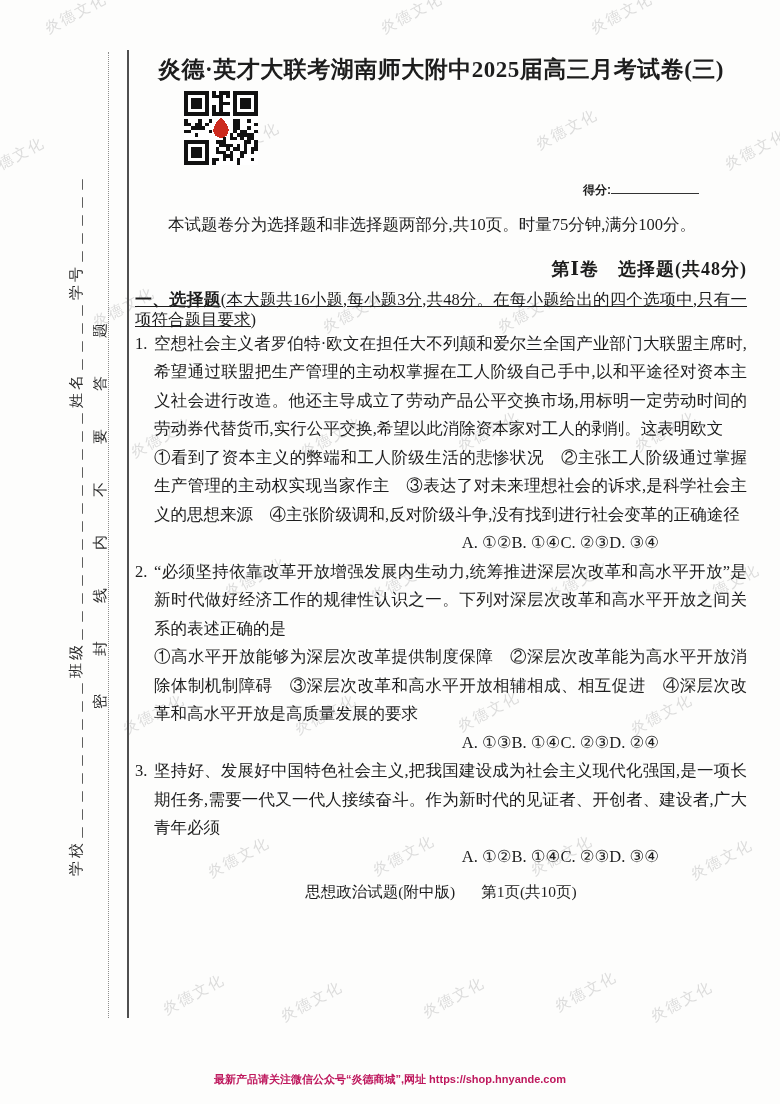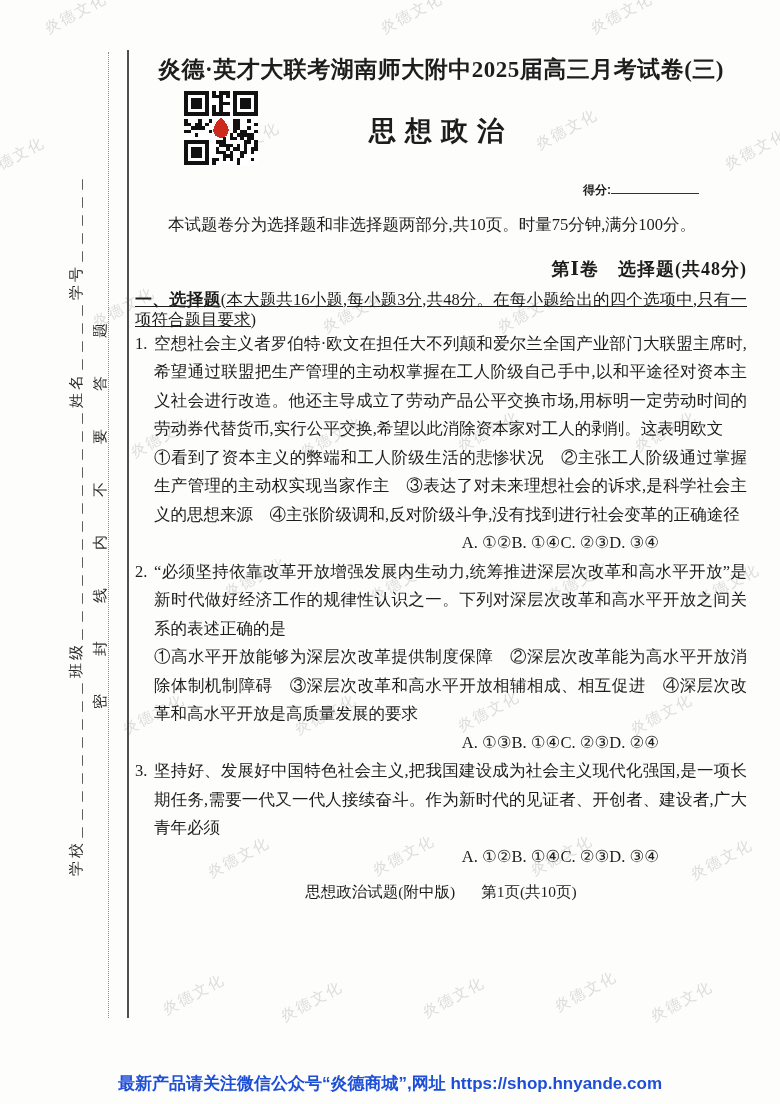--- a/index.html
+++ b/index.html
@@ -45,22 +45,22 @@
   .section-title{text-align:right;font-weight:bold;font-size:18px;margin:17px 0 9px;letter-spacing:1px;}
   .directions{font-size:16.5px;line-height:20px;margin:0;text-align:justify;text-decoration:underline;}
   .directions b{font-size:17px;}
   .question{position:relative;padding-left:19px;font-size:16.5px;line-height:28.5px;}
   .qnum{position:absolute;left:0;top:0;}
   .stem,.stmts{margin:0;text-align:justify;}
   .opts{display:flex;justify-content:flex-end;width:505px;}
   .pagefoot{text-align:center;font-size:15.5px;margin-top:11px;}
   .pagefoot .gap{display:inline-block;width:26px;}
   .promo{
-    position:absolute;left:0;right:0;top:1072px;text-align:center;color:#1d4ed8;
-    font-family:"Liberation Sans","DejaVu Sans",sans-serif;font-weight:bold;font-size:17px;
+    position:absolute;left:0;right:0;top:1072px;text-align:center;color:#be185d;
+    font-family:"Liberation Sans","DejaVu Sans",sans-serif;font-weight:bold;font-size:11px;
   }
 </style>
 </head>
 <body>
 
 <div class="page">
 
   <span class="wm" style="left:42px;top:4px">炎德文化</span>
   <span class="wm" style="left:378px;top:4px">炎德文化</span>
   <span class="wm" style="left:588px;top:4px">炎德文化</span>
@@ -209,21 +209,20 @@
           <rect x="1" y="1" width="5" height="5" fill="#fff"></rect>
           <rect x="2" y="2" width="3" height="3" fill="#111"></rect>
           <rect x="14" y="0" width="7" height="7" fill="#111"></rect>
           <rect x="15" y="1" width="5" height="5" fill="#fff"></rect>
           <rect x="16" y="2" width="3" height="3" fill="#111"></rect>
           <rect x="0" y="14" width="7" height="7" fill="#111"></rect>
           <rect x="1" y="15" width="5" height="5" fill="#fff"></rect>
           <rect x="2" y="16" width="3" height="3" fill="#111"></rect>
           <path d="M10.5 7.4 C11.7 8.9 12.7 9.7 12.7 11.1 A2.2 2.2 0 0 1 8.3 11.1 C8.3 9.7 9.3 8.9 10.5 7.4 Z" fill="#cc2a1e"></path>
         </svg>
-      <div class="subject">思想政治</div>
       <div class="score">
         <span>得分:</span><span class="blank"></span>
       </div>
     </div>
 
     <p class="intro">本试题卷分为选择题和非选择题两部分,共10页。时量75分钟,满分100分。</p>
 
     <div class="section-title">第Ⅰ卷　选择题(共48分)</div>
 
     <p class="directions"><b>一、选择题</b><span>(本大题共16小题,每小题3分,共48分。在每小题给出的四个选项中,只有一项符合题目要求)</span></p>

